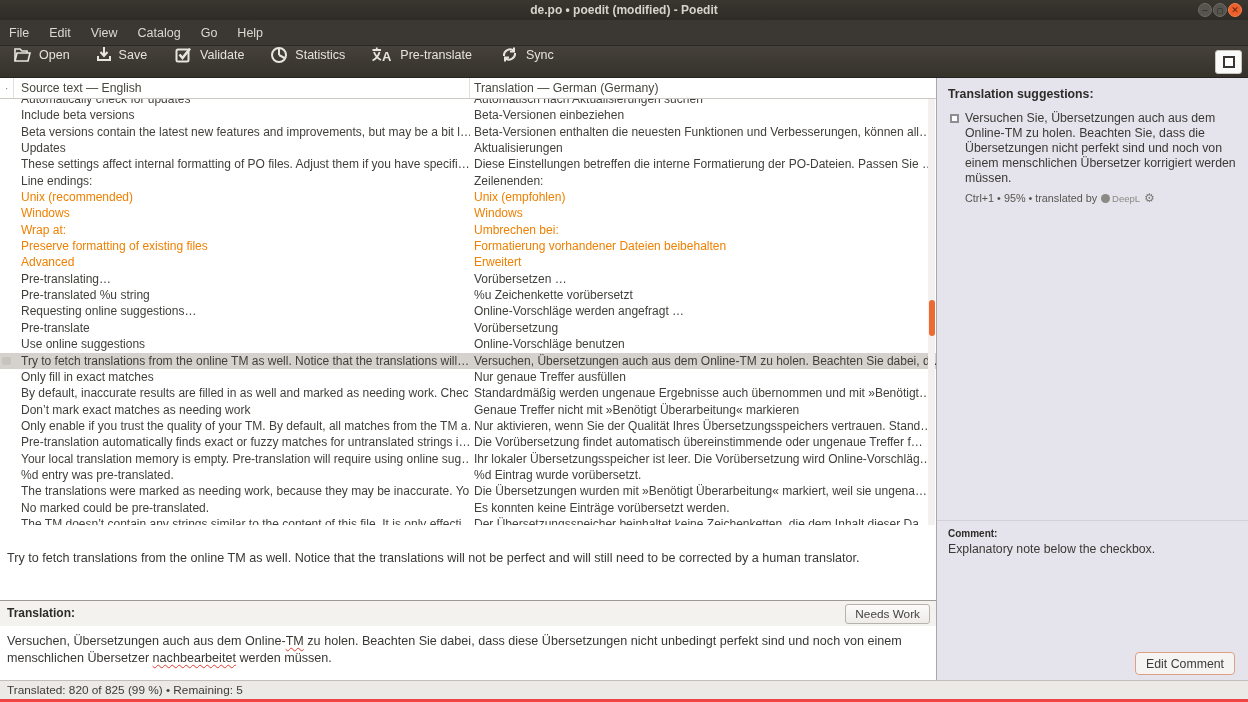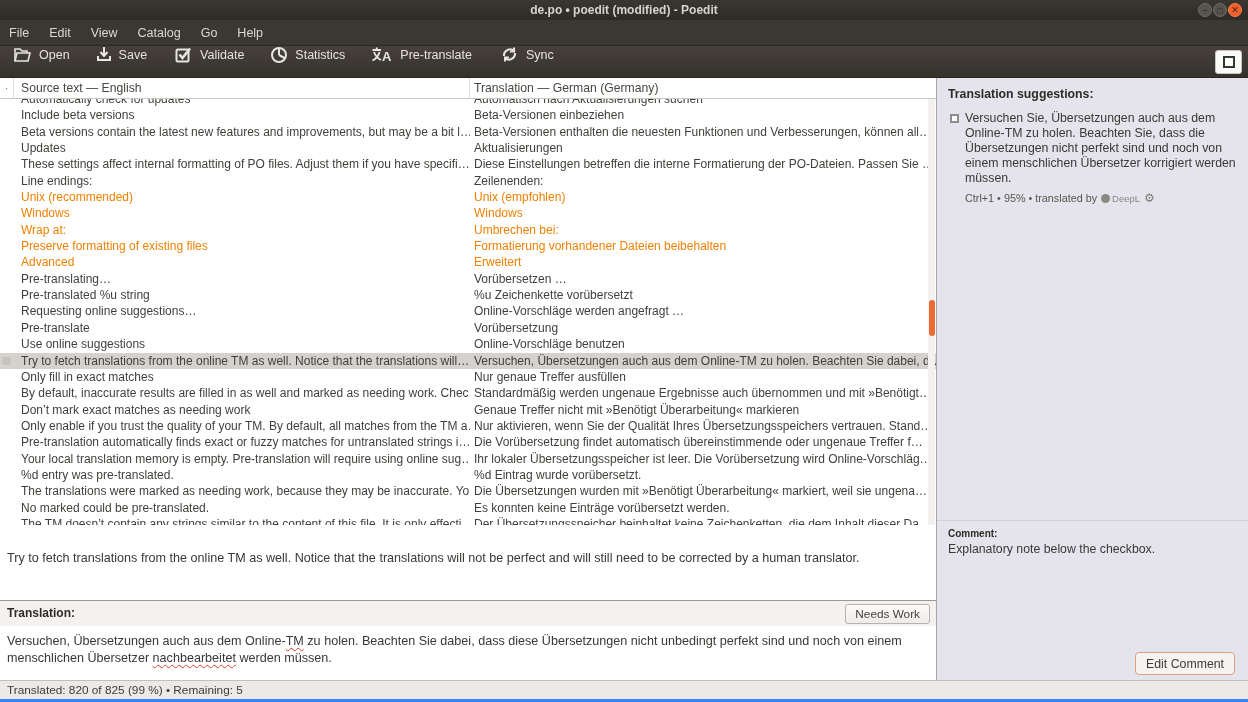--- a/index.html
+++ b/index.html
@@ -88,21 +88,21 @@
   .gear { color:#7c7a75; font-size:12px; }
   .sb-divider { position:absolute; left:0; top:442px; width:312px; height:1px; background:#d3d0d8; }
   .sb-comment-title { position:absolute; left:11px; top:450px; font-size:10px; font-weight:bold; color:#2e2c29; }
   .sb-comment-text { position:absolute; left:11px; top:464px; width:290px; font-size:12.3px; color:#3b3935; }
   .edit-comment-btn { position:absolute; right:13px; top:574px; height:23px; padding:0 10px;
     background:#f6f4f2; border:1px solid #dba183; border-radius:4px; font-size:12.3px; color:#3d3b37;
     display:flex; align-items:center; }
 
   
   .statusbar { position:absolute; left:0; top:680px; width:1248px; height:22px; background:#eceae7;
-    border-top:1px solid #c2bfba; border-bottom:3px solid #3b82f6;
+    border-top:1px solid #c2bfba; border-bottom:3px solid #ef4444;
     display:flex; align-items:center; padding-left:7px; font-size:11.8px; color:#3e3c38; }
 </style>
 </head>
 <body>
 
 <div class="app">
 
   <div class="titlebar">
     <span class="title">de.po • poedit (modified) - Poedit</span>
     <span class="winctl min">–</span>

